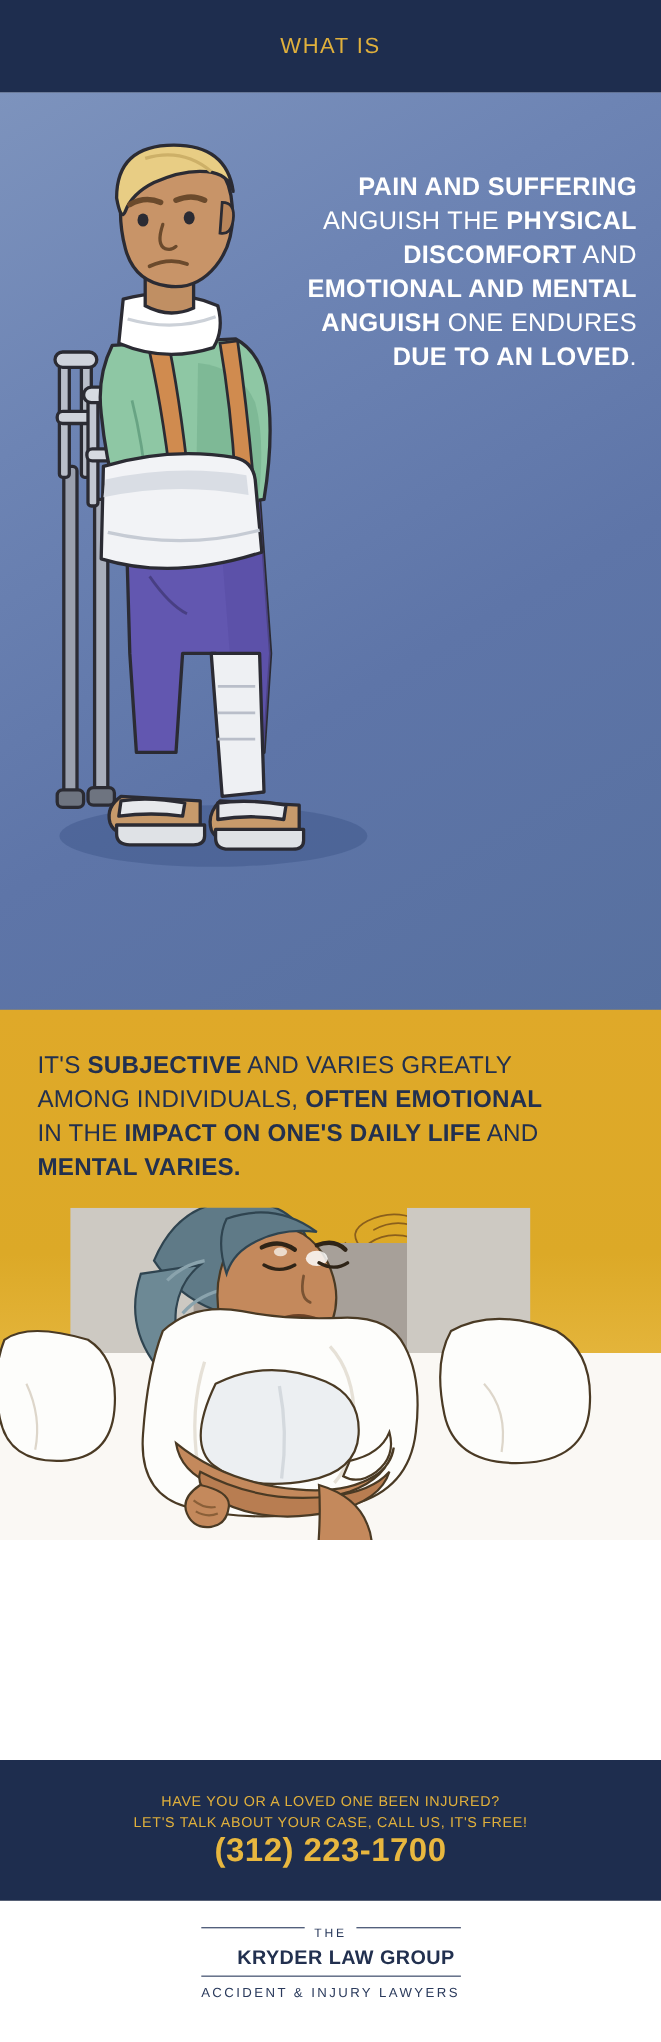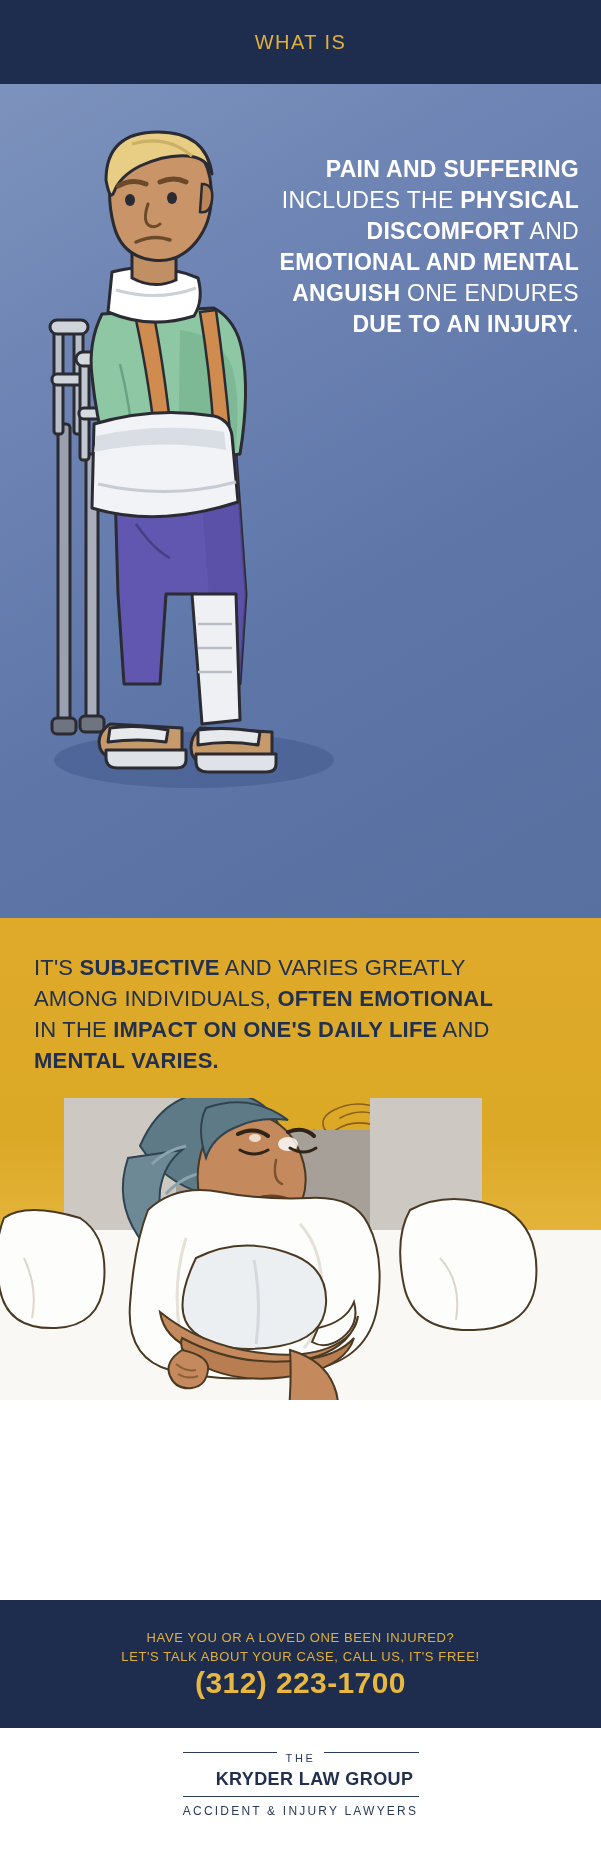--- a/index.html
+++ b/index.html
@@ -207,21 +207,21 @@
       <path d="M120 58 q14 -6 26 0" stroke="#6b4a2c" stroke-width="5" fill="none" stroke-linecap="round"></path>
 
       <ellipse cx="90" cy="76" rx="5" ry="6" fill="#2b2b33"></ellipse>
       <ellipse cx="132" cy="74" rx="5" ry="6" fill="#2b2b33"></ellipse>
 
       <path d="M108 80 q-6 18 2 22 q6 2 10 -2" stroke="#6b4a2c" stroke-width="3" fill="none" stroke-linecap="round"></path>
       <path d="M96 118 q18 -8 34 -2" stroke="#6b4a2c" stroke-width="3.5" fill="none" stroke-linecap="round"></path>
     </svg>
 
     <div class="blue-text">
-      <span><b>PAIN AND SUFFERING</b></span><span> INCLUDES THE </span><span><b>PHYSICAL DISCOMFORT</b></span><span> AND </span><span><b>EMOTIONAL AND MENTAL ANGUISH</b></span><span> ONE ENDURES </span><span><b>DUE TO AN INJURY</b></span><span>.</span>
+      <span><b>PAIN AND SUFFERING</b></span><span> ANGUISH THE </span><span><b>PHYSICAL DISCOMFORT</b></span><span> AND </span><span><b>EMOTIONAL AND MENTAL ANGUISH</b></span><span> ONE ENDURES </span><span><b>DUE TO AN LOVED</b></span><span>.</span>
     </div>
   </div>
 
   <div class="yellow-section">
 
     <div class="yellow-text">
       <span>IT'S </span><span><b>SUBJECTIVE</b></span><span> AND VARIES GREATLY AMONG INDIVIDUALS, </span><span><b>OFTEN EMOTIONAL</b></span><span> IN THE </span><span><b>IMPACT ON ONE'S DAILY LIFE</b></span><span> AND </span><span><b>MENTAL VARIES.</b></span>
     </div>
 
     <svg class="scribble" viewBox="0 0 120 105">

